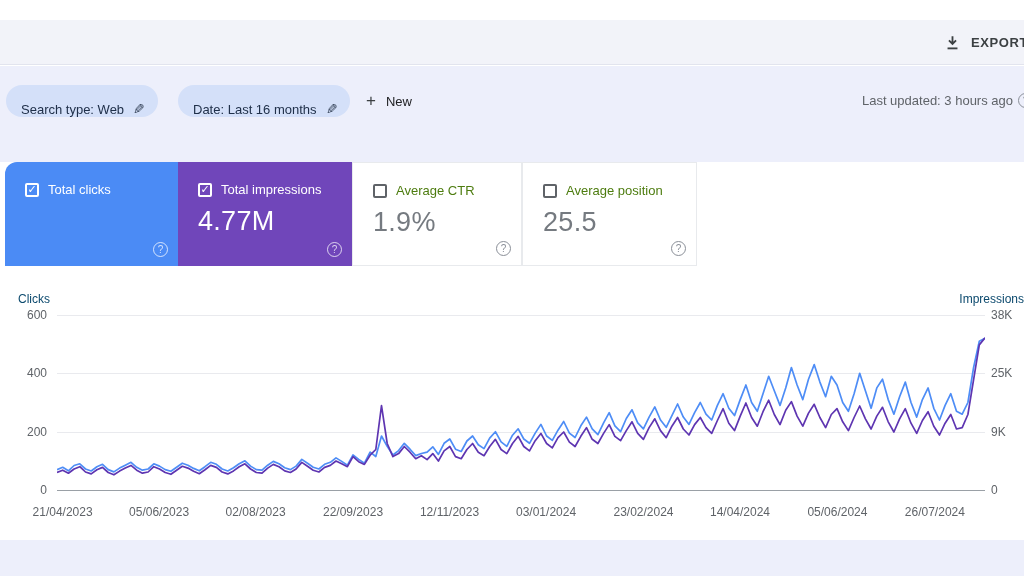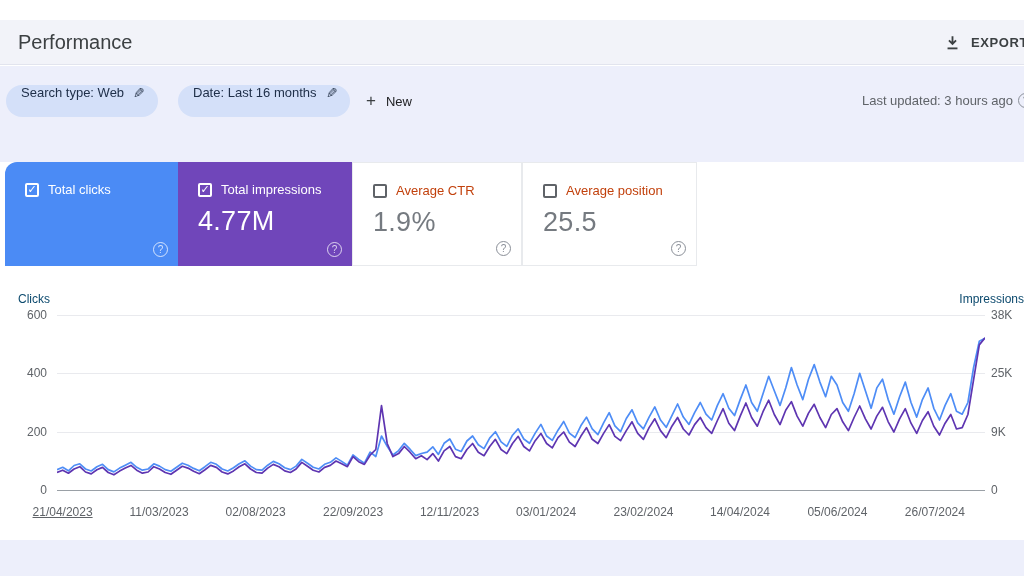--- a/index.html
+++ b/index.html
@@ -19,21 +19,21 @@
     position:absolute; left:944px; top:0; height:45px;
     display:flex; align-items:center; gap:10px; white-space:nowrap; cursor:pointer;
   }
   .export-label { font-size:13px; font-weight:700; color:#3c4043; letter-spacing:0.6px; }
 
   .filter-zone {
     position:absolute; top:66px; left:0; width:1024px; height:96px; background:#edeffb;
   }
   .chip {
     position:absolute; top:19px; height:32px; background:#d4e0f9; border-radius:16px;
-    display:flex; align-items:flex-start; gap:9px; padding:0 13px 0 15px;
+    display:flex; align-items:flex-end; gap:9px; padding:0 13px 0 15px;
     font-size:13px; font-weight:500; color:#20304a; cursor:pointer; white-space:nowrap;
   }
   .edit-icon { font-size:14px; color:#2c3a50; transform:scaleX(-1); display:inline-block; }
   .new-btn {
     position:absolute; top:19px; left:366px; height:32px; display:flex; align-items:center;
     gap:10px; cursor:pointer; font-size:13px; font-weight:500; color:#202124;
   }
   .plus-glyph { font-size:17px; color:#3c4043; font-weight:400; }
   .last-updated {
     position:absolute; top:27px; right:-9px; display:flex; align-items:center; gap:5px;
@@ -60,21 +60,21 @@
 
   .card-top { display:flex; align-items:center; gap:9px; }
   .cbox {
     width:14px; height:14px; border-radius:2px; flex:0 0 auto;
     display:flex; align-items:center; justify-content:center; font-size:11px; line-height:1;
   }
   .cbox.checked { border:2px solid #ffffff; color:#ffffff; }
   .cbox.unchecked { border:2px solid #5f6368; color:transparent; }
   .card-label { font-size:13px; }
   .colored .card-label { color:#ffffff;text-align:center; }
-  .card-white .card-label { color:#c2410c; }
+  .card-white .card-label { color:#4d7c0f; }
   .card-value { margin-top:9px; font-size:27px; letter-spacing:0.3px; }
   .colored .card-value { color:#ffffff; }
   .card-white .card-value { color:#757a80; }
   .card-help { position:absolute; right:10px; bottom:9px; }
   .colored .card-help { border-color:rgba(255,255,255,0.75); color:rgba(255,255,255,0.75); }
 
   
   .axis-title { position:absolute; font-size:12px; color:#0c4a6e; }
   .tick-label { position:absolute; font-size:12px; color:#5f6368; }
   .tick-left { left:0; width:47px; text-align:right; }
@@ -86,21 +86,20 @@
   .date-label { position:absolute; transform:translateX(-50%); font-size:12px; color:#5f6368; white-space:nowrap; }
 
   .bottom-strip { position:absolute; top:540px; left:0; width:1024px; height:36px; background:#edeffb; }
 </style>
 </head>
 <body>
 
 <div id="app">
 
   <div class="header-bar">
-    <div class="page-title">Performance</div>
     <div class="export-btn">
       <svg width="17" height="17" viewBox="0 0 24 24">
         <path d="M12 3 v10 M7 9 l5 5 5-5" stroke="#3c4043" stroke-width="2.6" fill="none"></path>
         <rect x="5" y="19" width="14" height="2.6" fill="#3c4043"></rect>
       </svg>
       <span class="export-label">EXPORT</span>
     </div>
   </div>
 
   <div class="filter-zone">
@@ -185,22 +184,22 @@
   <div class="tick-label tick-right" style="top:366px;">25K</div>
   <div class="tick-label tick-right" style="top:425px;">9K</div>
   <div class="tick-label tick-right" style="top:483px;">0</div>
 
   <svg id="chart-svg" width="928" height="175" viewBox="0 0 928 175" preserveAspectRatio="none">
     <polyline id="line-clicks" fill="none" stroke-width="1.7" stroke-linejoin="round" points="0.0,154.6 5.7,152.3 11.4,155.8 17.1,150.5 22.8,148.8 28.5,154.0 34.2,156.0 39.9,151.7 45.5,149.3 51.2,154.6 56.9,156.9 62.6,153.1 68.3,150.2 74.0,147.3 79.7,152.3 85.4,155.2 91.1,154.0 96.8,148.8 102.5,151.1 108.2,154.6 113.9,156.3 119.6,152.3 125.3,148.2 130.9,150.2 136.6,153.4 142.3,155.8 148.0,151.7 153.7,147.3 159.4,149.3 165.1,154.0 170.8,156.0 176.5,152.8 182.2,148.8 187.9,145.8 193.6,151.1 199.3,154.6 205.0,155.2 210.7,150.2 216.3,146.4 222.0,148.8 227.7,152.8 233.4,154.6 239.1,151.1 244.8,144.4 250.5,148.2 256.2,152.3 261.9,154.0 267.6,149.3 273.3,147.3 279.0,142.9 284.7,146.4 290.4,150.2 296.0,140.0 301.7,144.4 307.4,148.2 313.1,137.1 318.8,141.5 324.5,121.0 330.2,131.3 335.9,140.0 341.6,135.6 347.3,128.3 353.0,134.2 358.7,140.6 364.4,138.5 370.1,137.1 375.8,131.8 381.4,139.4 387.1,128.3 392.8,124.0 398.5,134.2 404.2,136.5 409.9,126.0 415.6,121.0 421.3,129.8 427.0,133.6 432.7,123.1 438.4,116.7 444.1,126.9 449.8,131.3 455.5,120.2 461.2,113.8 466.8,124.0 472.5,128.3 478.2,118.1 483.9,109.4 489.6,121.0 495.3,125.4 501.0,115.2 506.7,106.5 512.4,118.1 518.1,122.5 523.8,110.8 529.5,102.1 535.2,113.8 540.9,119.6 546.6,107.9 552.2,97.7 557.9,110.8 563.6,116.7 569.3,103.5 575.0,94.8 580.7,107.9 586.4,113.8 592.1,102.1 597.8,91.9 603.5,105.0 609.2,112.3 614.9,100.6 620.6,89.0 626.3,102.1 632.0,109.4 637.6,97.7 643.3,87.5 649.0,99.2 654.7,105.0 660.4,90.4 666.1,78.7 671.8,93.3 677.5,100.6 683.2,84.6 688.9,70.0 694.6,87.5 700.3,96.3 706.0,78.7 711.7,61.3 717.3,75.8 723.0,90.4 728.7,72.9 734.4,52.5 740.1,70.0 745.8,84.6 751.5,64.2 757.2,49.6 762.9,67.1 768.6,81.7 774.3,61.3 780.0,70.0 785.7,87.5 791.4,96.3 797.1,78.7 802.7,58.3 808.4,75.8 814.1,93.3 819.8,72.9 825.5,64.2 831.2,84.6 836.9,99.2 842.6,81.7 848.3,67.1 854.0,87.5 859.7,102.1 865.4,84.6 871.1,72.9 876.8,93.3 882.5,105.0 888.1,90.4 893.8,78.7 899.5,96.3 905.2,99.2 910.9,87.5 916.6,52.5 922.3,26.3 928.0,23.3" stroke="#4e8df6"></polyline>
     <polyline id="line-impressions" fill="none" stroke-width="1.7" stroke-linejoin="round" points="0.0,157.5 5.7,155.2 11.4,158.2 17.1,154.0 22.8,151.7 28.5,157.0 34.2,158.9 39.9,154.7 45.5,152.4 51.2,157.5 56.9,159.8 62.6,156.1 68.3,153.1 74.0,150.4 79.7,155.2 85.4,158.2 91.1,157.0 96.8,151.7 102.5,154.0 108.2,157.5 113.9,159.3 119.6,155.2 125.3,151.3 130.9,153.1 136.6,156.3 142.3,158.7 148.0,154.7 153.7,150.4 159.4,152.4 165.1,157.0 170.8,158.9 176.5,155.9 182.2,151.7 187.9,148.8 193.6,154.0 199.3,157.5 205.0,158.2 210.7,153.1 216.3,149.4 222.0,151.7 227.7,155.9 233.4,157.5 239.1,154.0 244.8,147.4 250.5,151.3 256.2,155.2 261.9,157.0 267.6,152.4 273.3,150.4 279.0,146.0 284.7,148.8 290.4,151.7 296.0,141.6 301.7,146.7 307.4,149.4 313.1,140.2 318.8,134.5 324.5,90.7 330.2,128.5 335.9,141.6 341.6,138.6 347.3,131.5 353.0,137.2 358.7,143.7 364.4,140.7 370.1,144.6 375.8,138.6 381.4,146.0 387.1,135.9 392.8,131.5 398.5,141.6 404.2,143.7 409.9,134.5 415.6,128.5 421.3,137.2 427.0,140.7 432.7,131.5 438.4,124.3 444.1,134.5 449.8,138.6 455.5,128.5 461.2,121.3 466.8,131.5 472.5,135.9 478.2,125.7 483.9,118.4 489.6,128.5 495.3,132.9 501.0,122.7 506.7,117.0 512.4,127.1 518.1,131.5 523.8,121.3 529.5,112.6 535.2,124.3 540.9,128.5 546.6,118.4 552.2,109.6 557.9,121.3 563.6,125.7 569.3,115.6 575.0,106.8 580.7,118.4 586.4,124.3 592.1,112.6 597.8,103.8 603.5,115.6 609.2,122.7 614.9,111.2 620.6,102.5 626.3,114.0 632.0,120.0 637.6,109.6 643.3,102.5 649.0,112.6 654.7,118.4 660.4,105.5 666.1,93.7 671.8,108.2 677.5,115.6 683.2,101.1 688.9,88.0 694.6,102.5 700.3,111.2 706.0,96.7 711.7,85.2 717.3,99.5 723.0,109.6 728.7,95.3 734.4,86.6 740.1,101.1 745.8,111.2 751.5,98.1 757.2,89.3 762.9,102.5 768.6,112.6 774.3,99.5 780.0,93.7 785.7,106.8 791.4,115.6 797.1,102.5 802.7,91.0 808.4,103.8 814.1,114.0 819.8,101.1 825.5,92.3 831.2,106.8 836.9,117.0 842.6,103.8 848.3,93.7 854.0,108.2 859.7,118.4 865.4,105.5 871.1,96.7 876.8,111.2 882.5,120.0 888.1,108.2 893.8,99.5 899.5,114.0 905.2,112.6 910.9,99.5 916.6,64.7 922.3,29.9 928.0,22.8" stroke="#5e35b1"></polyline>
   </svg>
 
   <div class="date-row">
-    <span class="date-label" style="left:0.6%;text-decoration:underline;">21/04/2023</span>
-    <span class="date-label" style="left:11.0%;">11/03/2023</span>
+    <span class="date-label" style="left:0.6%;">21/04/2023</span>
+    <span class="date-label" style="left:11.0%;">05/06/2023</span>
     <span class="date-label" style="left:21.4%;">02/08/2023</span>
     <span class="date-label" style="left:31.9%;">22/09/2023</span>
     <span class="date-label" style="left:42.3%;">12/11/2023</span>
     <span class="date-label" style="left:52.7%;">03/01/2024</span>
     <span class="date-label" style="left:63.2%;">23/02/2024</span>
     <span class="date-label" style="left:73.6%;">14/04/2024</span>
     <span class="date-label" style="left:84.1%;">05/06/2024</span>
     <span class="date-label" style="left:94.6%;">26/07/2024</span>
   </div>
 

